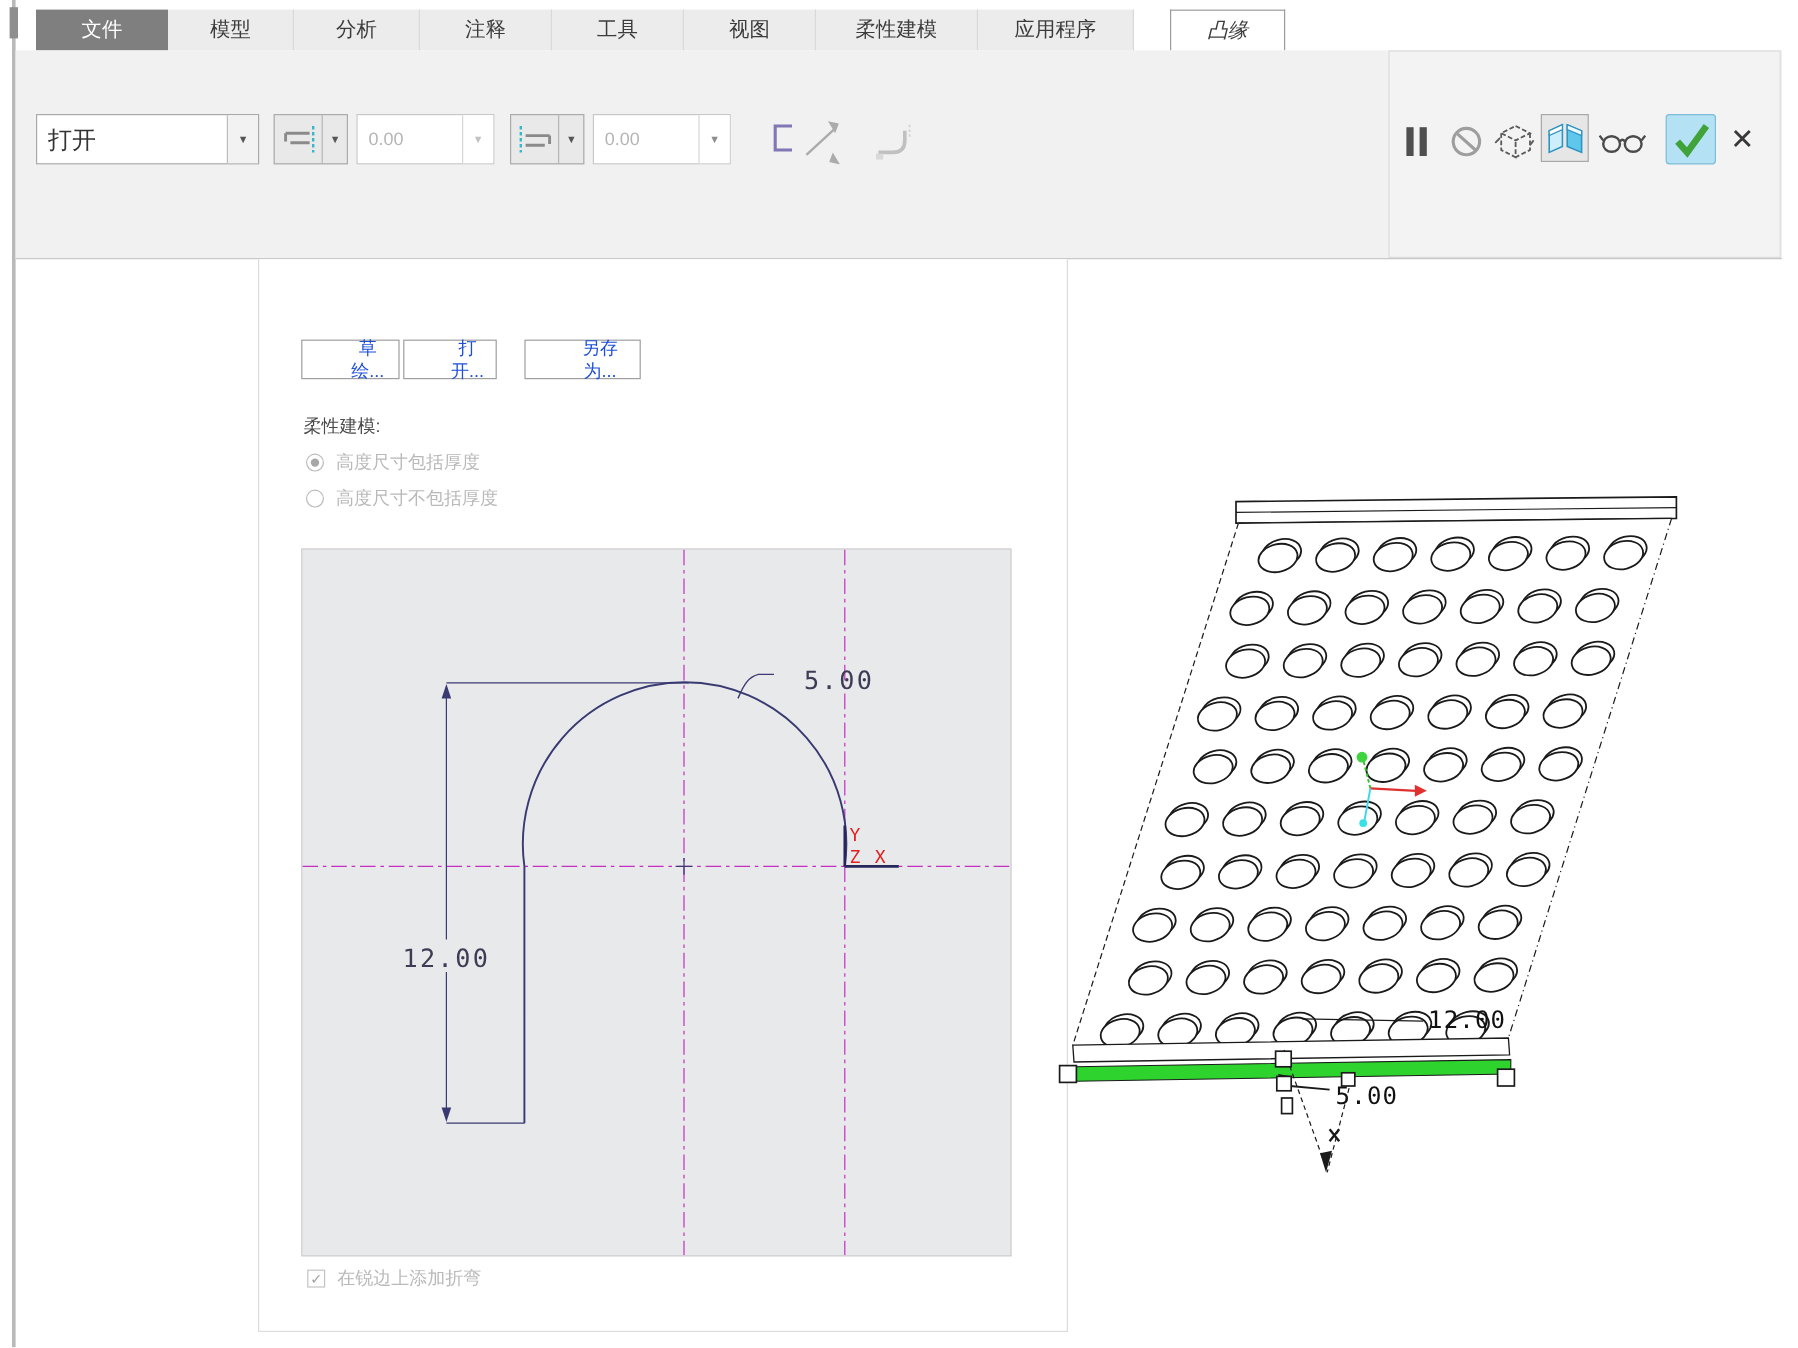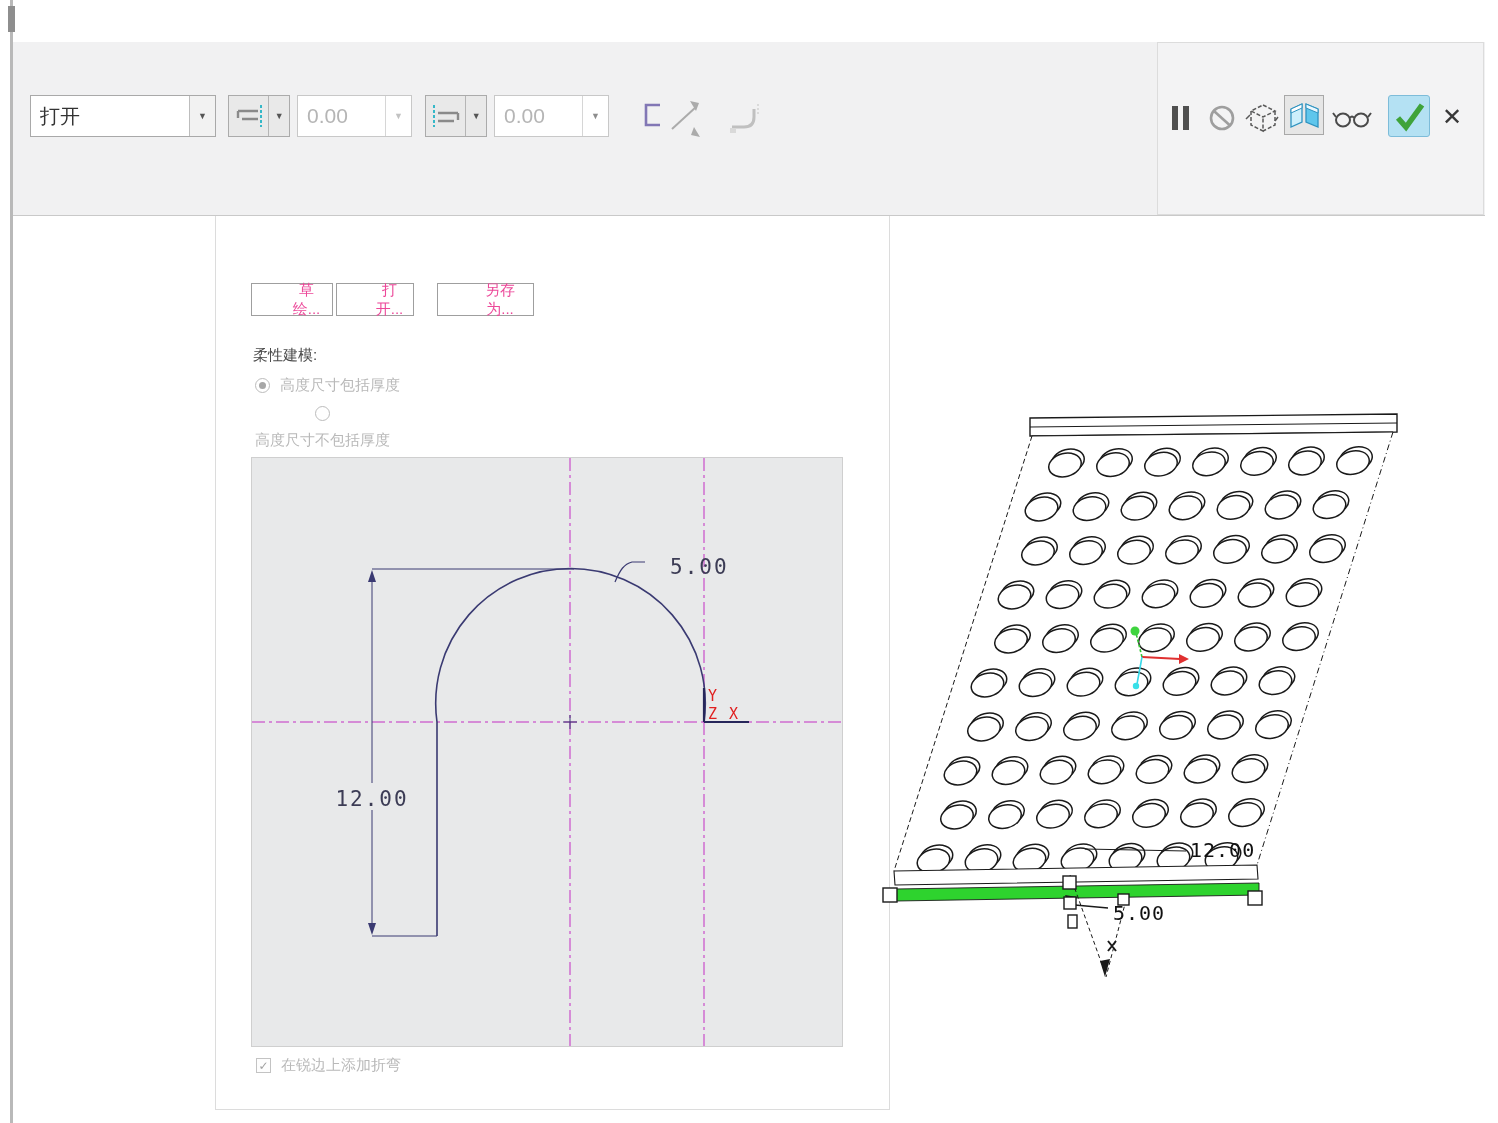--- a/index.html
+++ b/index.html
@@ -17,21 +17,21 @@
   .leftcap{top:6px;left:8px;width:7px;height:26px;background:#8e8e8e;}
 
   
   .ribbon{top:42px;left:13px;width:1472px;height:174px;background:#f1f1f2;border-bottom:1px solid #c9c9c9;box-sizing:border-box;}
   .commitpanel{top:42px;left:1157px;width:327px;height:173px;background:#f3f3f4;border:1px solid #dcdcdc;box-sizing:border-box;}
 
   .combo{background:#fff;border:1px solid #a9a9a9;box-sizing:border-box;display:flex;align-items:center;}
   .combo .val{flex:1;padding-left:9px;font-size:20px;color:#333;}
   .combo .arrow{width:25px;align-self:stretch;border-left:1px solid #bdbdbd;display:flex;align-items:center;justify-content:center;
                 font-size:9px;color:#555;background:#f2f2f2;}
-  .combo.dim .val{color:#b5b5b5;font-size:21px;}
+  .combo.dim .val{color:#b5b5b5;font-size:15px;}
   .combo.dim{border-color:#c8c8c8;}
   .combo.dim .arrow{background:#fff;border-left:1px solid #d6d6d6;color:#c2c2c2;}
   .combo.dim2 .arrow{color:#8d8d8d;}
 
   .iconbtn{background:#e9e9e9;border:1px solid #ababab;box-sizing:border-box;display:flex;}
   .iconbtn .ic{width:40px;display:flex;align-items:center;justify-content:center;}
   .iconbtn .arrow{width:20px;border-left:1px solid #b5b5b5;display:flex;align-items:center;justify-content:center;font-size:9px;color:#555;}
 
   .cmico{display:flex;align-items:center;justify-content:center;}
   .selbox{background:#e6e6e6;border:1px solid #a8a8a8;box-sizing:border-box;}
@@ -41,40 +41,51 @@
   
   .dashtabs{top:182px;left:112px;height:34px;display:flex;}
   .dtab{height:34px;line-height:34px;text-align:center;font-size:16px;color:#333;background:#ededee;
         border-right:1px solid #d6d6d6;box-sizing:border-box;}
   .dtab.active{background:#fff;height:37px;outline:1px dotted #8a8a8a;outline-offset:-4px;border-right:1px solid #d6d6d6;z-index:3;}
   .dtab.disabled{color:#b8b8b8;}
 
   
   .panel{top:216px;left:215px;width:675px;height:894px;background:#fff;border-left:1px solid #dcdcdc;
          border-right:1px solid #dcdcdc;border-bottom:1px solid #dcdcdc;box-sizing:border-box;}
-  .pbtn{height:33px;border:1px solid #9f9f9f;background:#fff;font-size:15px;color:#ec4899;
+  .pbtn{height:33px;border:1px solid #9f9f9f;background:#fff;font-size:15px;color:#1d4ed8;
         display:inline-flex;align-items:center;justify-content:center;box-sizing:border-box;padding-left:35px;}
   .plabel{font-size:15px;color:#4a4a4a;}
   .radio{width:15px;height:15px;border:1px solid #bcbcbc;border-radius:50%;background:#fff;box-sizing:border-box;display:inline-block;}
   .radio .dot{display:block;width:7px;height:7px;margin:3px;border-radius:50%;background:#a7a7a7;}
   .dimtext{font-size:15px;color:#b9b9b9;}
   .canvas{background:#e8e9ea;border:1px solid #cfcfcf;box-sizing:border-box;}
   .cbox{width:15px;height:15px;border:1px solid #c3c3c3;background:#fdfdfd;box-sizing:border-box;
         display:flex;align-items:center;justify-content:center;font-size:12px;color:#9f9f9f;}
 
   .cadtext{font-family:"DejaVu Sans Mono","Liberation Mono",monospace;}
 </style>
 </head>
 <body>
 
 <div id="app">
 
   <div class="abs leftstrip"></div>
   <div class="abs leftcap"></div>
 
+  <div class="abs ribtabs">
+    <div class="ribtab file" style="width:110px">文件</div>
+    <div class="ribtab" style="width:105px">模型</div>
+    <div class="ribtab" style="width:105px">分析</div>
+    <div class="ribtab" style="width:110px">注释</div>
+    <div class="ribtab" style="width:110px">工具</div>
+    <div class="ribtab" style="width:110px">视图</div>
+    <div class="ribtab" style="width:135px">柔性建模</div>
+    <div class="ribtab" style="width:130px">应用程序</div>
+    <div class="ribtab ctx" style="width:96px">凸缘</div>
+  </div>
 
   <div class="abs ribbon"></div>
   <div class="abs commitpanel"></div>
 
   <div class="abs combo" style="left:30px;top:95px;width:186px;height:42px;">
     <span class="val">打开</span>
     <span class="arrow">▼</span>
   </div>
 
   <div class="abs iconbtn" style="left:228px;top:95px;width:62px;height:42px;">
@@ -179,21 +190,21 @@
     <button class="pbtn abs" style="left:221px;top:67px;width:97px;">另存为...</button>
 
     <div class="abs plabel" style="left:37px;top:130px;">柔性建模:</div>
 
     <div class="abs" style="left:39px;top:160px;display:flex;align-items:center;gap:10px;">
       <span class="radio">
           <span class="dot"></span>
         </span>
       <span class="dimtext">高度尺寸包括厚度</span>
     </div>
-    <div class="abs" style="left:39px;top:190px;display:flex;align-items:center;gap:10px;flex-direction:column;">
+    <div class="abs" style="left:39px;top:190px;display:flex;align-items:center;gap:10px;">
       <span class="radio"></span>
       <span class="dimtext">高度尺寸不包括厚度</span>
     </div>
 
     <div class="abs canvas" style="left:35px;top:241px;width:592px;height:590px;">
       <svg width="590" height="588" viewBox="0 0 590 588">
 
         <g stroke="#c32ec3" stroke-width="1" stroke-dasharray="13,4,3,4">
           <line x1="0" y1="264" x2="590" y2="264"></line>
           <line x1="318" y1="0" x2="318" y2="588"></line>

